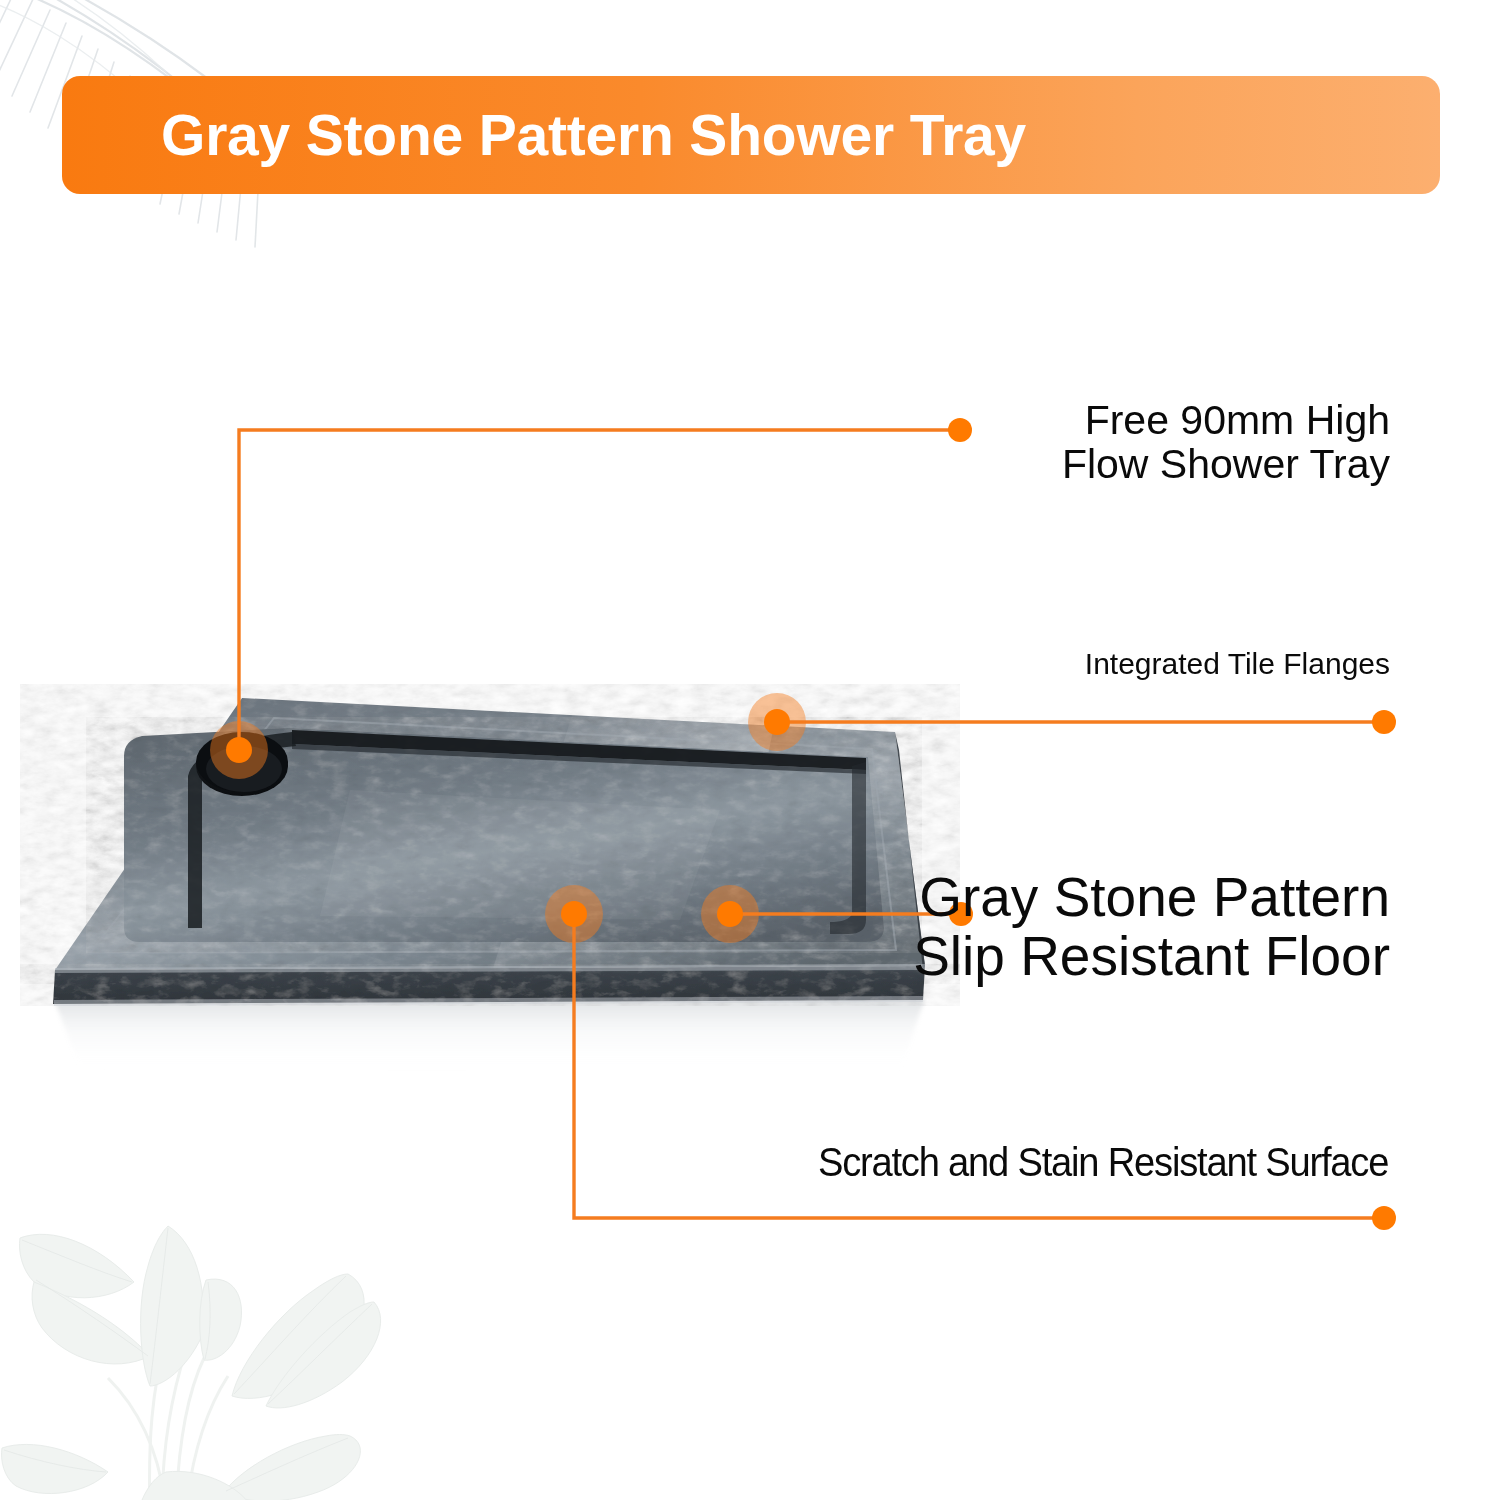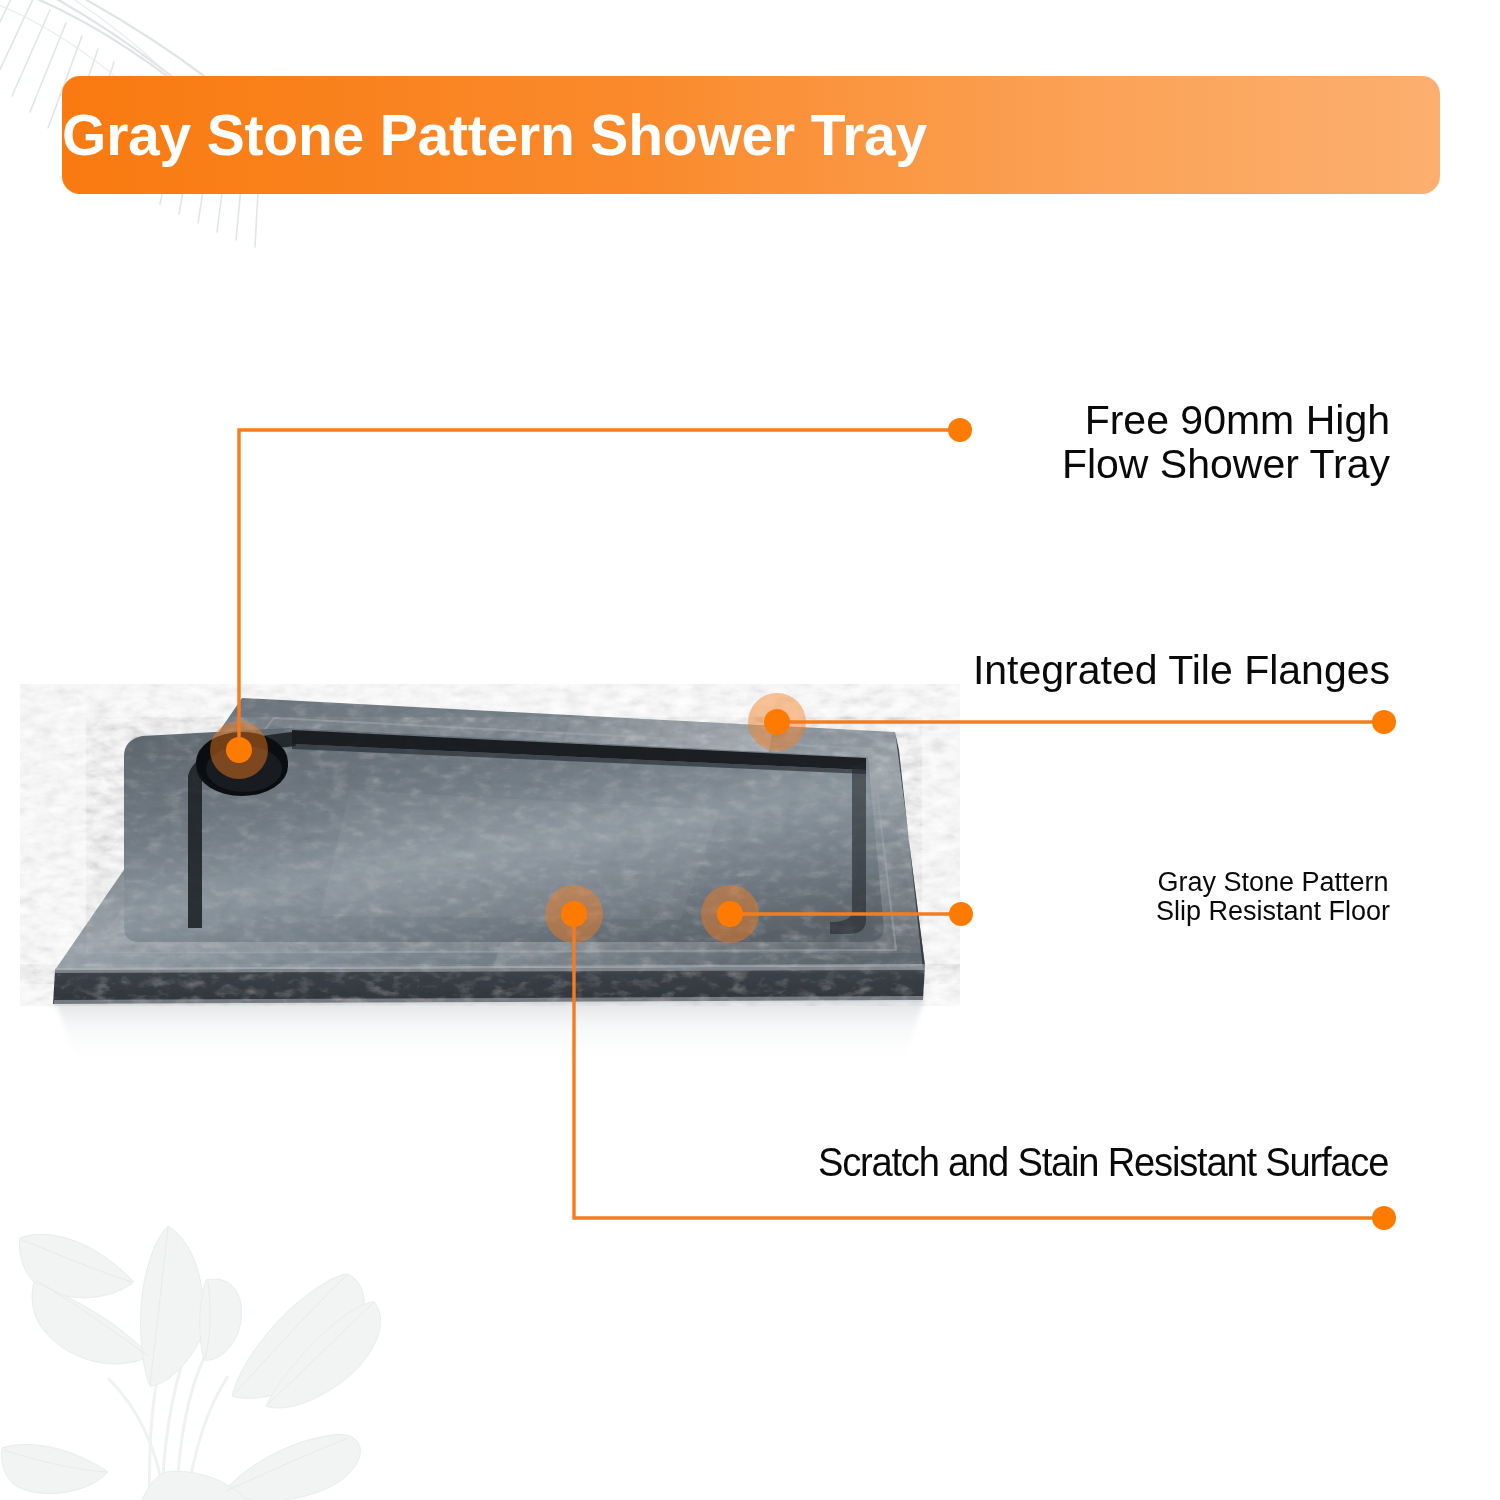--- a/index.html
+++ b/index.html
@@ -30,22 +30,24 @@
     width:1378px; height:118px;
     border-radius:18px;
     z-index:3;
     display:flex; align-items:center;
   }
   #title-text{
     color:#ffffff;
     font-size:57px;
     font-weight:bold;
     letter-spacing:-0.2px;
+    padding-left:76px;
     white-space:nowrap;
     line-height:1;
+    margin-left:23px;
   }
 
   
   #product-image{
     position:absolute;
     left:20px; top:670px;
     width:940px; height:440px;
     z-index:2;
   }
 
@@ -57,22 +59,22 @@
   }
   .callout-text{
     position:absolute;
     color:#0a0a0a;
     line-height:1.08;
     white-space:pre-line;
     z-index:6;
   }
   .ct-right{ text-align:right; }
   #callout-text-1{ right:110px; top:398px; font-size:41px; }
-  #callout-text-2{ right:110px; top:648px; font-size:41px; }
-  #callout-text-3{ right:110px; top:868px; font-size:27px;text-align:center; }
+  #callout-text-2{ right:110px; top:648px; font-size:30px; }
+  #callout-text-3{ right:110px; top:868px; font-size:55px; }
   #callout-text-4{ right:112px; top:1140px; font-size:41px; letter-spacing:-1.3px;
                    transform:scaleX(0.93); transform-origin:right center; }
 </style>
 </head>
 <body>
 
 <svg id="palm-watermark" viewBox="0 0 420 330" xmlns="http://www.w3.org/2000/svg">
   <g stroke="#dfe3e6" stroke-width="2.2" fill="none" opacity="0.95" stroke-linecap="round">
     <path d="M20 10 C120 55 215 120 300 205"></path>
     <path d="M18 28 C100 50 180 100 262 170"></path>

